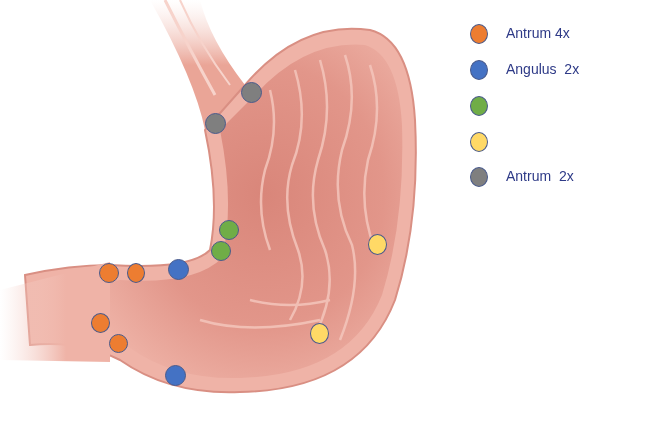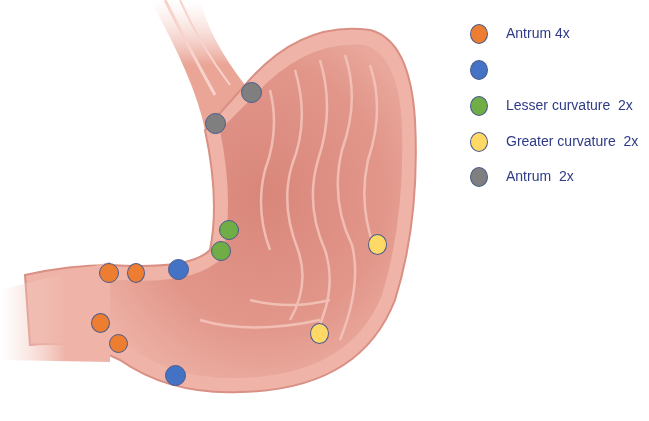--- a/index.html
+++ b/index.html
@@ -66,27 +66,26 @@
   <div class="dot" style="left:368px;top:234px;width:19px;height:21px;background:#ffd966;"></div>
   <div class="dot" style="left:310px;top:323px;width:19px;height:21px;background:#ffd966;"></div>
 
   <div class="legend">
     <div class="legend-item" style="top:0px;">
       <div class="legend-dot" style="background:#ed7d31;"></div>
       <span class="legend-label">Antrum 4x</span>
     </div>
     <div class="legend-item" style="top:36px;">
       <div class="legend-dot" style="background:#4472c4;"></div>
+      <span class="legend-label">Angulus  2x</span>
     </div>
     <div class="legend-item" style="top:72px;">
       <div class="legend-dot" style="background:#70ad47;"></div>
-      <span class="legend-label">Lesser curvature  2x</span>
     </div>
     <div class="legend-item" style="top:108px;">
       <div class="legend-dot" style="background:#ffd966;"></div>
-      <span class="legend-label">Greater curvature  2x</span>
     </div>
     <div class="legend-item" style="top:143px;">
       <div class="legend-dot" style="background:#7f7f7f;"></div>
       <span class="legend-label">Antrum  2x</span>
     </div>
   </div>
 </div>
 
 </body></html>

